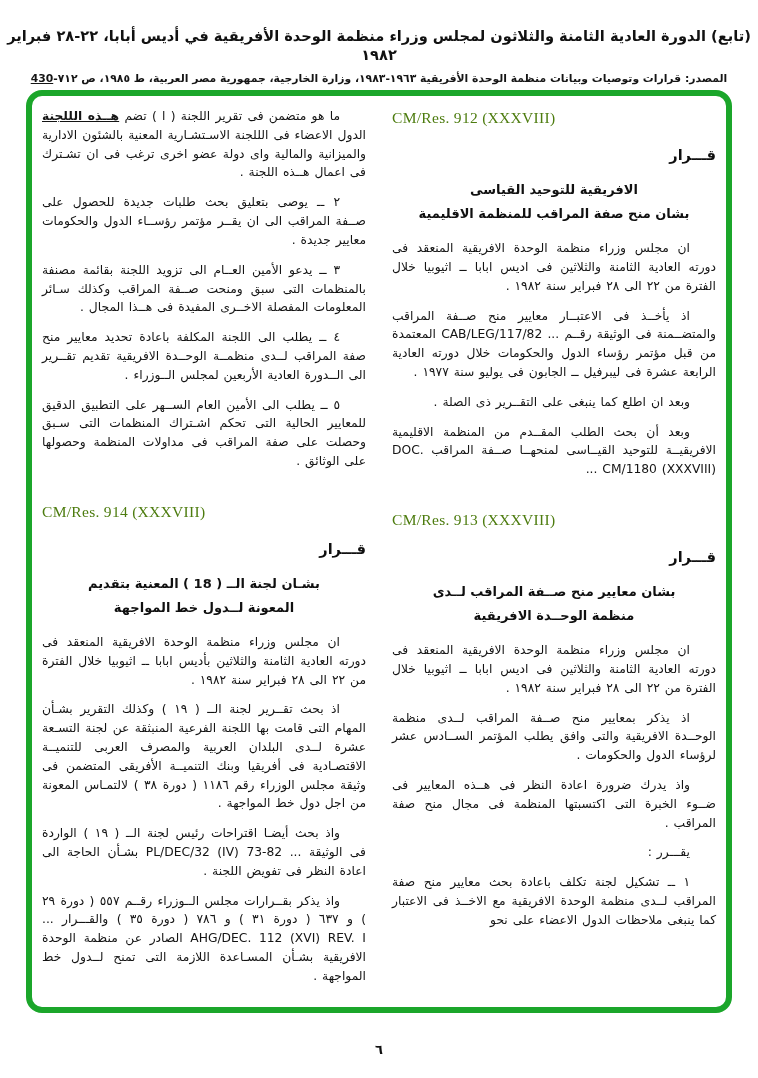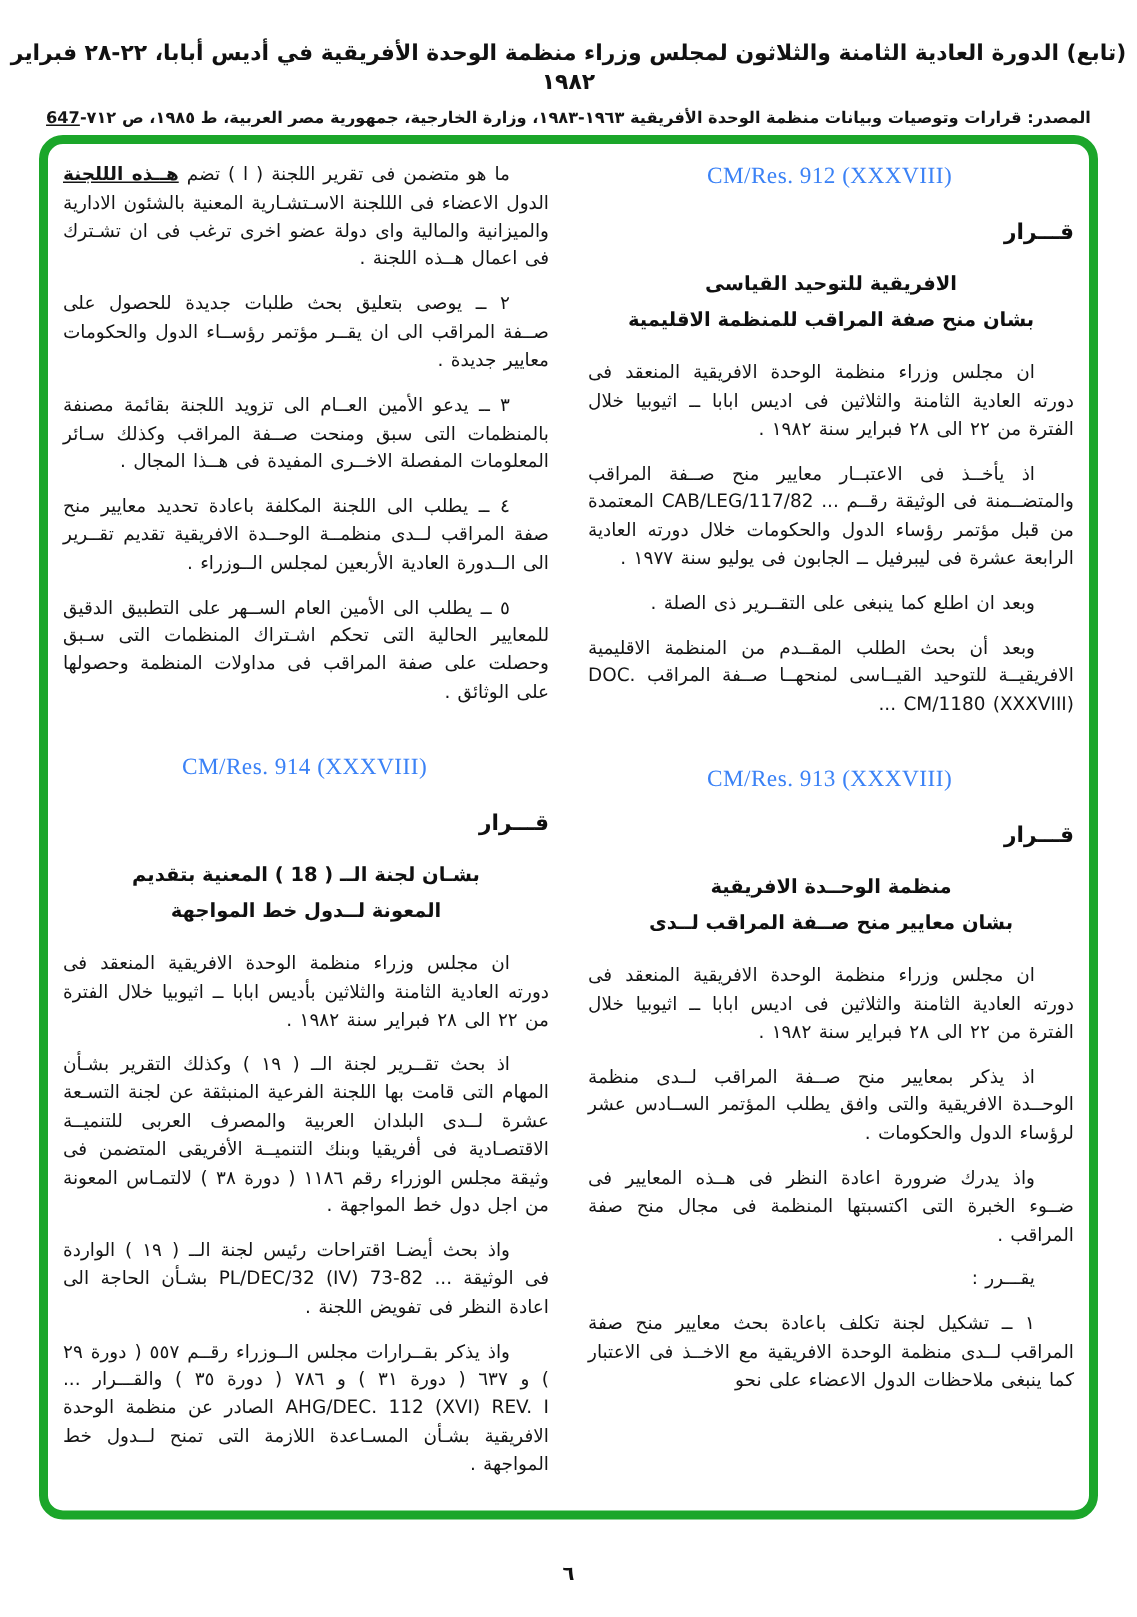--- a/index.html
+++ b/index.html
@@ -42,23 +42,23 @@
     gap: 26px;
     padding: 11px 10px 8px 10px;
     height: 100%;
     box-sizing: border-box;
   }
   .col { flex: 1 1 0; min-width: 0; direction: rtl; }
 
   
   .sec + .sec { margin-top: 32px; }
   .res-id {
-    direction: ltr; text-align: center;
+    direction: ltr; text-align: left;
     font-family: "Liberation Serif", "DejaVu Serif", serif;
-    font-size: 15.5px; color: #3b82f6;
+    font-size: 15.5px; color: #4d7c0f;
     margin: 2px 2px 20px 0;
     letter-spacing: 0.3px;
   }
   .sec-heading {
     font-weight: bold;
     font-size: 14.5px; margin: 0 0 15px 0; color: #0f0f0f;
   }
   .subtitles { margin: 0 0 13px 0; }
   .sec-subtitle {
     text-align: center; font-weight: bold;
@@ -84,21 +84,21 @@
   }
 </style>
 </head>
 <body>
 
 <div class="page">
 
   <div class="header">
     <div class="header-line1">(تابع) الدورة العادية الثامنة والثلاثون لمجلس وزراء منظمة الوحدة الأفريقية في أديس أبابا، ٢٢-٢٨ فبراير ١٩٨٢</div>
     <div class="header-line2">
-      <span>المصدر: قرارات وتوصيات وبيانات منظمة الوحدة الأفريقية ١٩٦٣-١٩٨٣، وزارة الخارجية، جمهورية مصر العربية، ط ١٩٨٥، ص ٧١٢-</span><u>647</u>
+      <span>المصدر: قرارات وتوصيات وبيانات منظمة الوحدة الأفريقية ١٩٦٣-١٩٨٣، وزارة الخارجية، جمهورية مصر العربية، ط ١٩٨٥، ص ٧١٢-</span><u>430</u>
     </div>
   </div>
 
   <div class="content-box">
     <div class="content">
       <div class="col">
           <section class="sec">
             <div class="res-id">CM/Res. 912 (XXXVIII)</div>
             <div class="sec-heading">قـــرار</div>
             <div class="subtitles">
@@ -107,22 +107,22 @@
             </div>
             <p class="para">ان مجلس وزراء منظمة الوحدة الافريقية المنعقد فى دورته العادية الثامنة والثلاثين فى اديس ابابا ــ اثيوبيا خلال الفترة من ٢٢ الى ٢٨ فبراير سنة ١٩٨٢ .</p>
             <p class="para">اذ يأخــذ فى الاعتبــار معايير منح صــفة المراقب والمتضــمنة فى الوثيقة رقــم ... CAB/LEG/117/82 المعتمدة من قبل مؤتمر رؤساء الدول والحكومات خلال دورته العادية الرابعة عشرة فى ليبرفيل ــ الجابون فى يوليو سنة ١٩٧٧ .</p>
             <p class="para">وبعد ان اطلع كما ينبغى على التقــرير ذى الصلة .</p>
             <p class="para">وبعد أن بحث الطلب المقــدم من المنظمة الاقليمية الافريقيــة للتوحيد القيــاسى لمنحهــا صــفة المراقب DOC. CM/1180 (XXXVIII) ...</p>
           </section>
           <section class="sec">
             <div class="res-id">CM/Res. 913 (XXXVIII)</div>
             <div class="sec-heading">قـــرار</div>
             <div class="subtitles">
+              <div class="sec-subtitle">بشان معايير منح صــفة المراقب لــدى</div>
               <div class="sec-subtitle">منظمة الوحــدة الافريقية</div>
-              <div class="sec-subtitle">بشان معايير منح صــفة المراقب لــدى</div>
             </div>
             <p class="para">ان مجلس وزراء منظمة الوحدة الافريقية المنعقد فى دورته العادية الثامنة والثلاثين فى اديس ابابا ــ اثيوبيا خلال الفترة من ٢٢ الى ٢٨ فبراير سنة ١٩٨٢ .</p>
             <p class="para">اذ يذكر بمعايير منح صــفة المراقب لــدى منظمة الوحــدة الافريقية والتى وافق يطلب المؤتمر الســادس عشر لرؤساء الدول والحكومات .</p>
             <p class="para">واذ يدرك ضرورة اعادة النظر فى هــذه المعايير فى ضــوء الخبرة التى اكتسبتها المنظمة فى مجال منح صفة المراقب .</p>
             <p class="para">يقـــرر :</p>
             <p class="para">١ ــ تشكيل لجنة تكلف باعادة بحث معايير منح صفة المراقب لــدى منظمة الوحدة الافريقية مع الاخــذ فى الاعتبار كما ينبغى ملاحظات الدول الاعضاء على نحو</p>
           </section>
         </div>
       <div class="col">
           <section class="sec">

